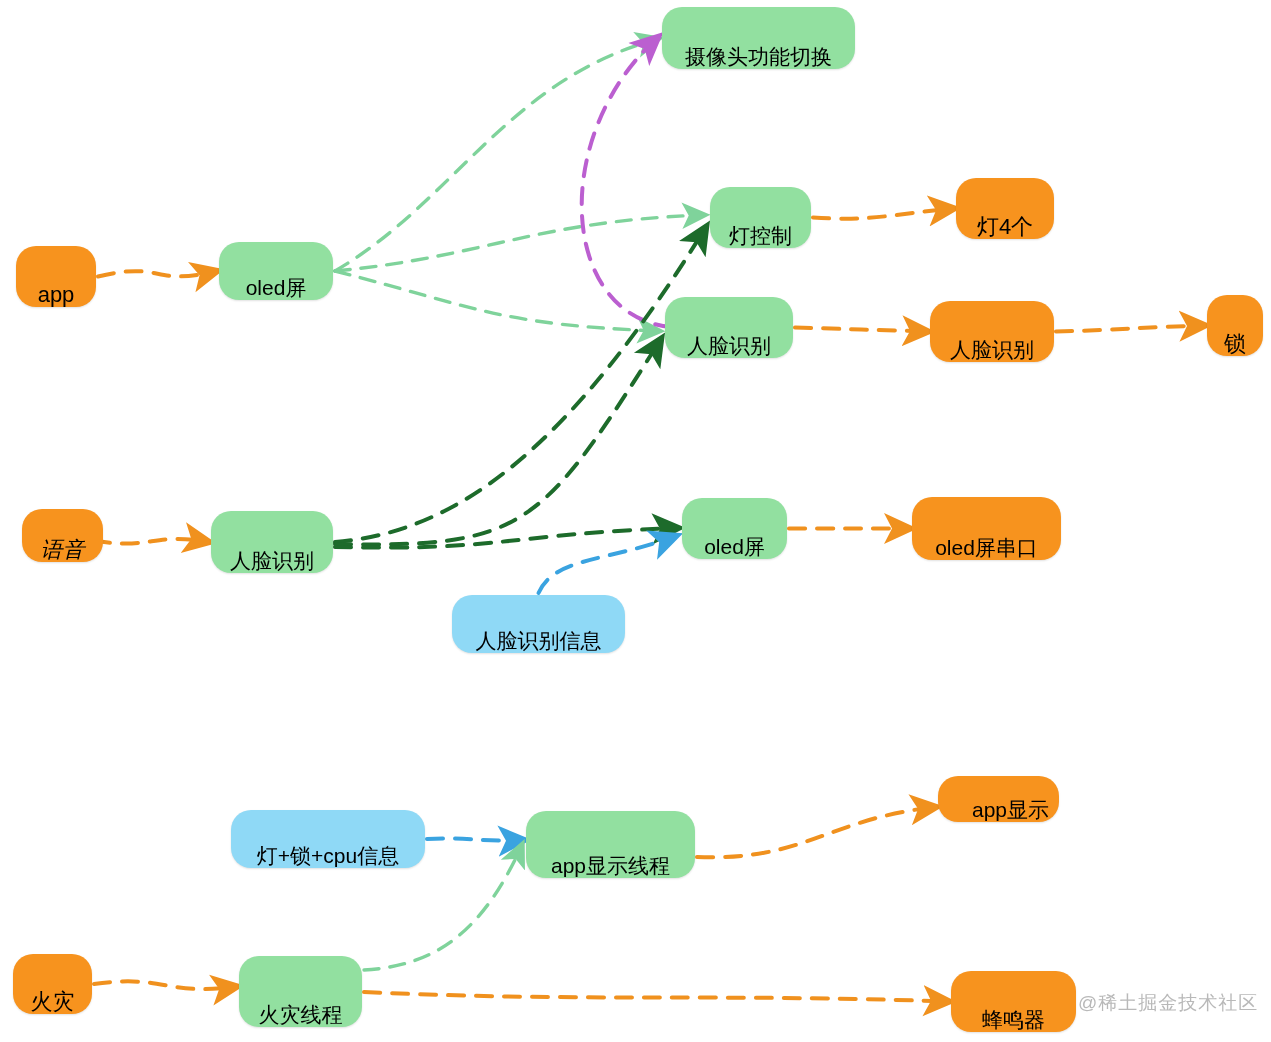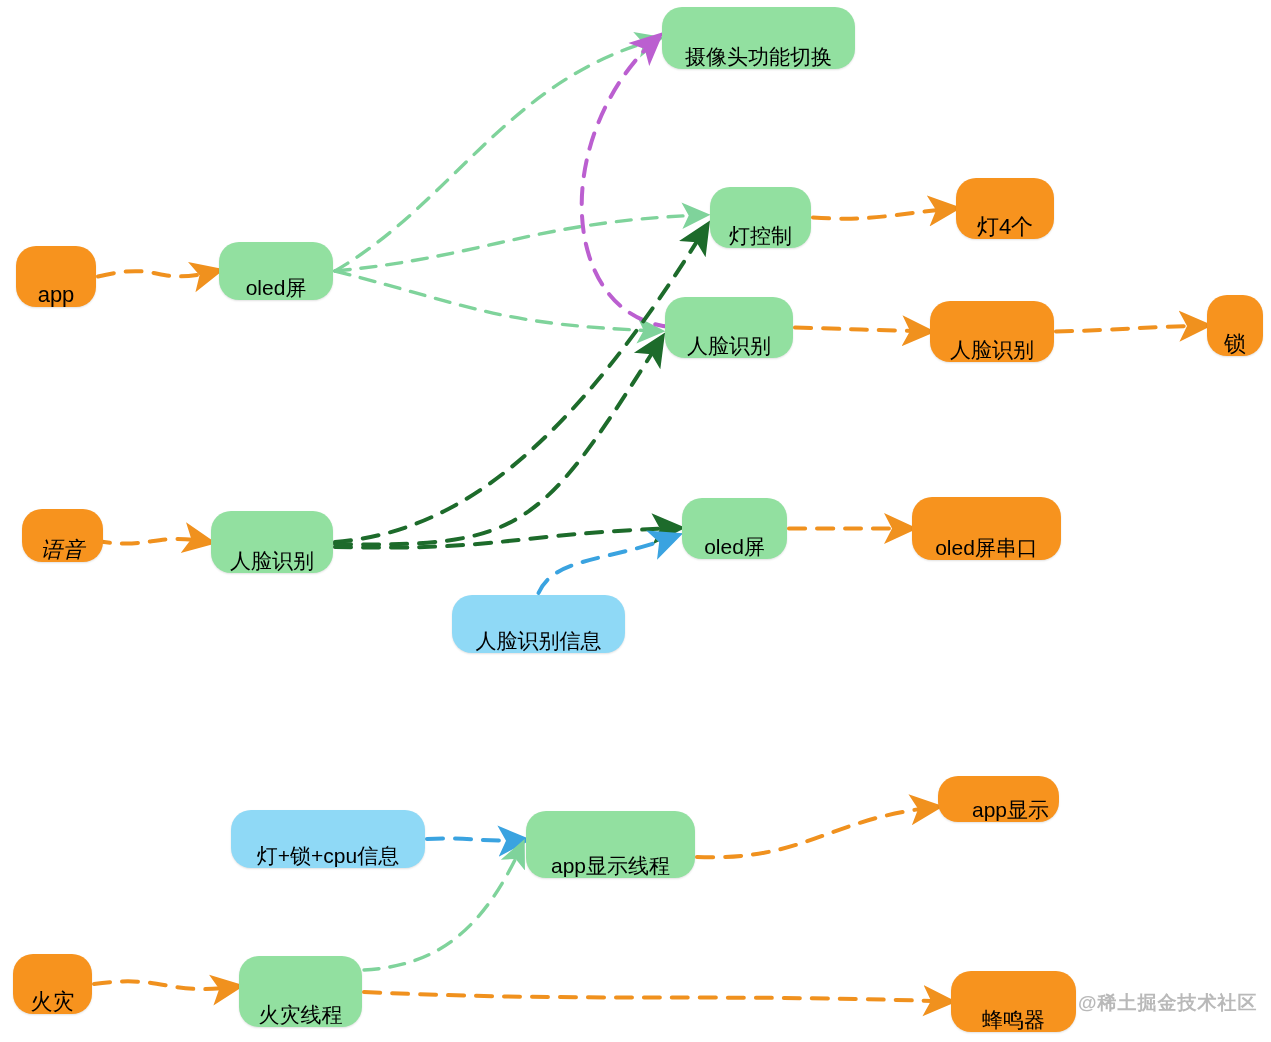--- a/index.html
+++ b/index.html
@@ -152,15 +152,15 @@
         <span class="node-label">火灾</span>
       </div>
       <div class="node node-green" style="left: 239px; top: 956px; width: 123px; height: 71px; font-size: 21px;">
         <span class="node-label">火灾线程</span>
       </div>
       <div class="node node-orange" style="left: 951px; top: 971px; width: 125px; height: 61px; font-size: 21px;">
         <span class="node-label">蜂鸣器</span>
       </div>
     </div>
 
-  <div id="watermark" style="left: 1078px; top: 990px; font-weight: bold;">@稀土掘金技术社区</div>
+  <div id="watermark" style="left: 1078px; top: 990px;">@稀土掘金技术社区</div>
 
 </div>
 
 </body></html>

